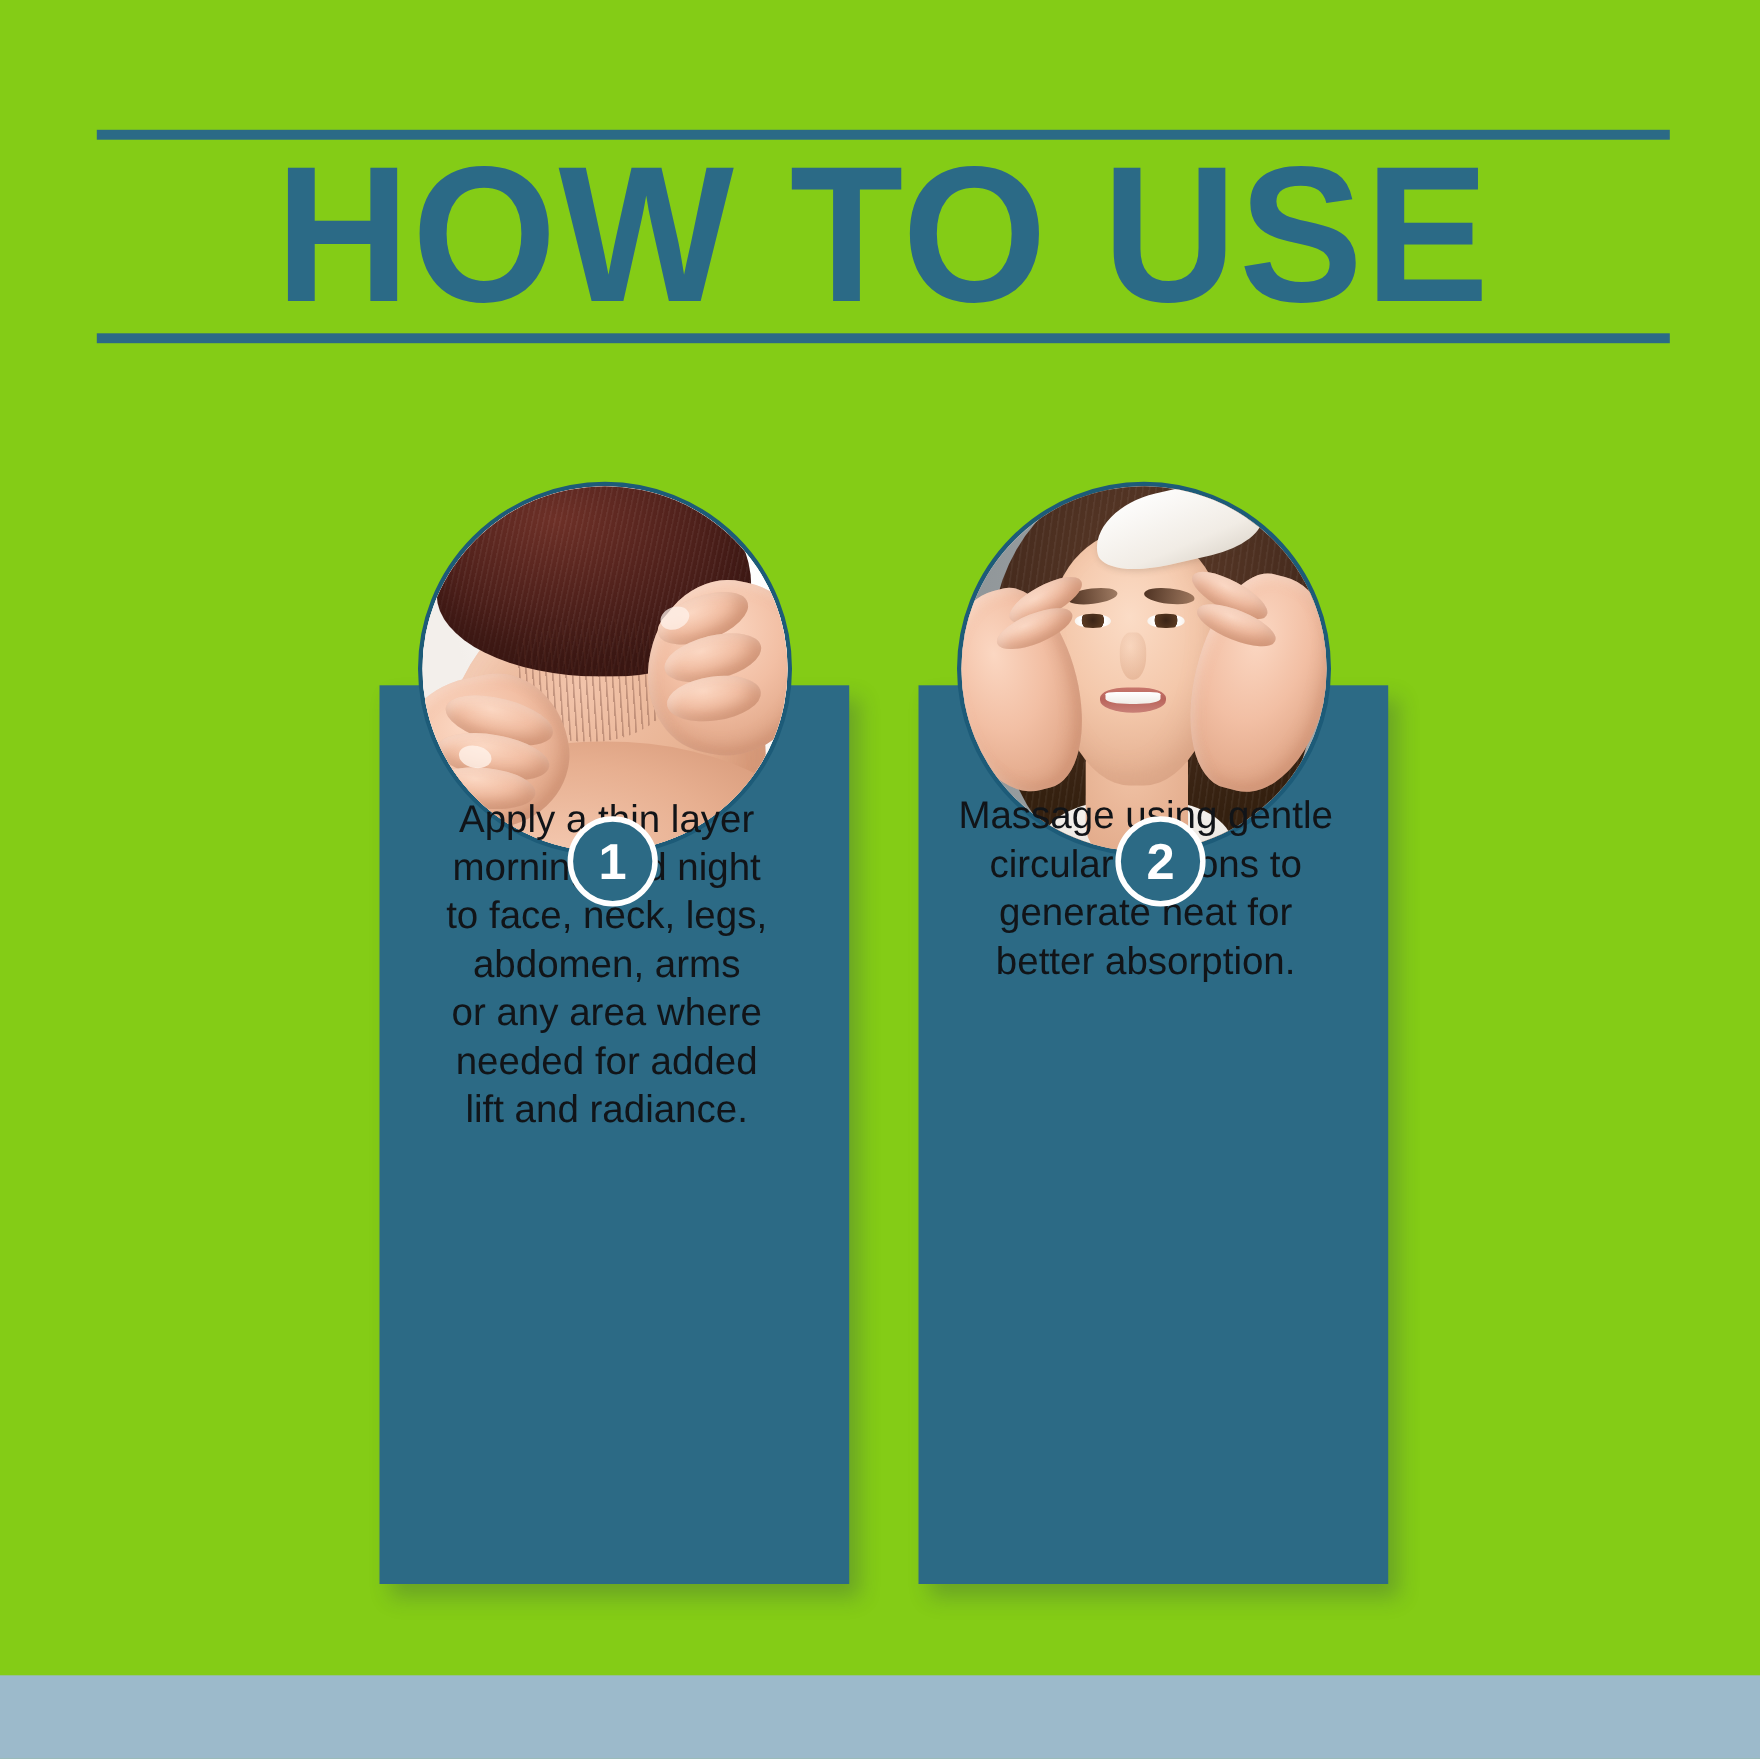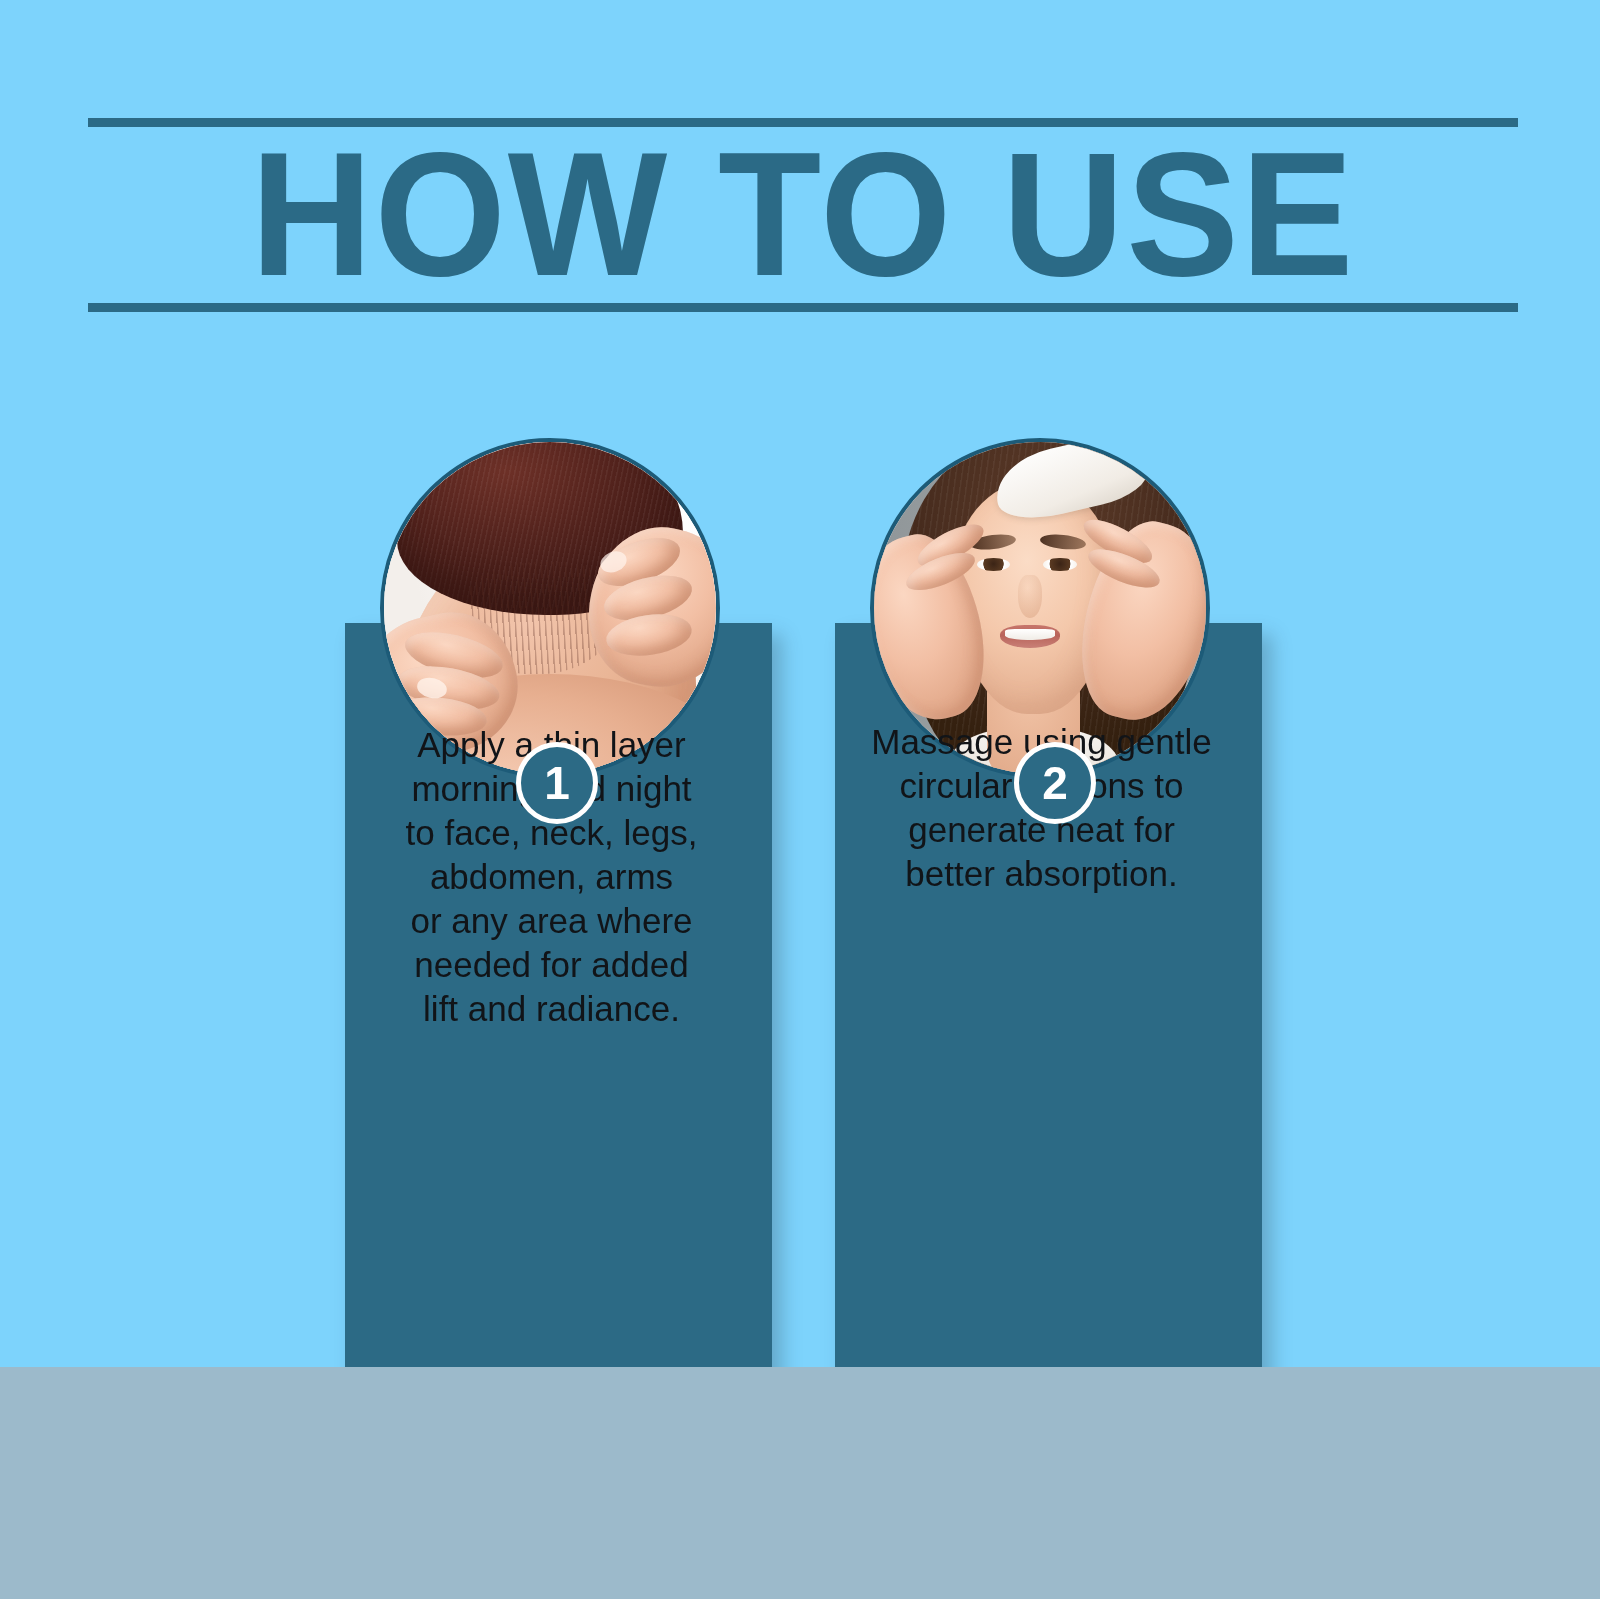--- a/index.html
+++ b/index.html
@@ -10,22 +10,22 @@
     width: 1600px;
     height: 1599px;
     background: #9cbacb;
     font-family: "Liberation Sans", sans-serif;
     overflow: hidden;
   }
 
   #canvas {
     position: relative;
     width: 1600px;
-    height: 1367px;
-    background: #7dd3fc;
+    height: 1523px;
+    background: #84cc16;
     overflow: hidden;
   }
 
   
   .header {
     position: absolute;
     left: 88px;
     top: 118px;
     width: 1430px;
     height: 194px;

